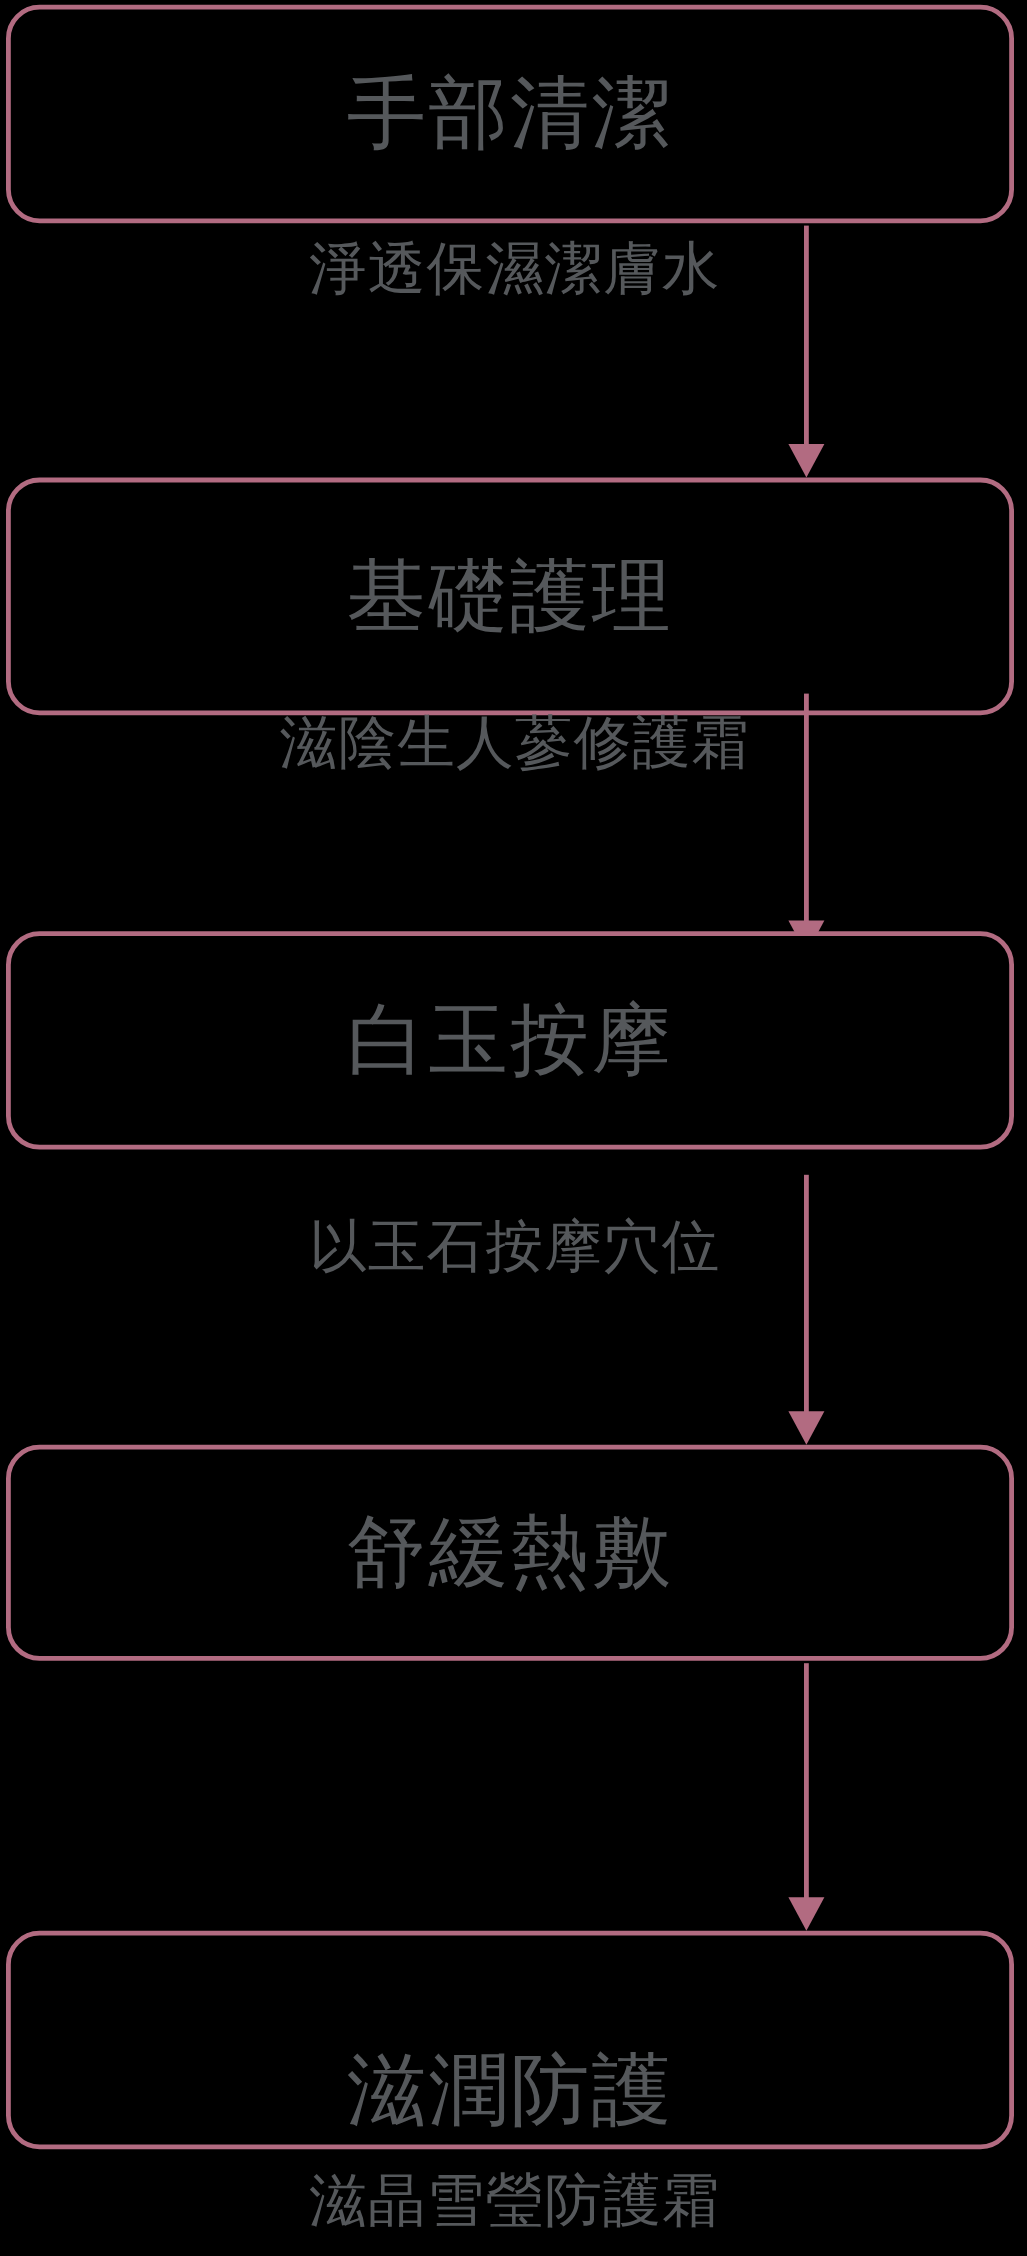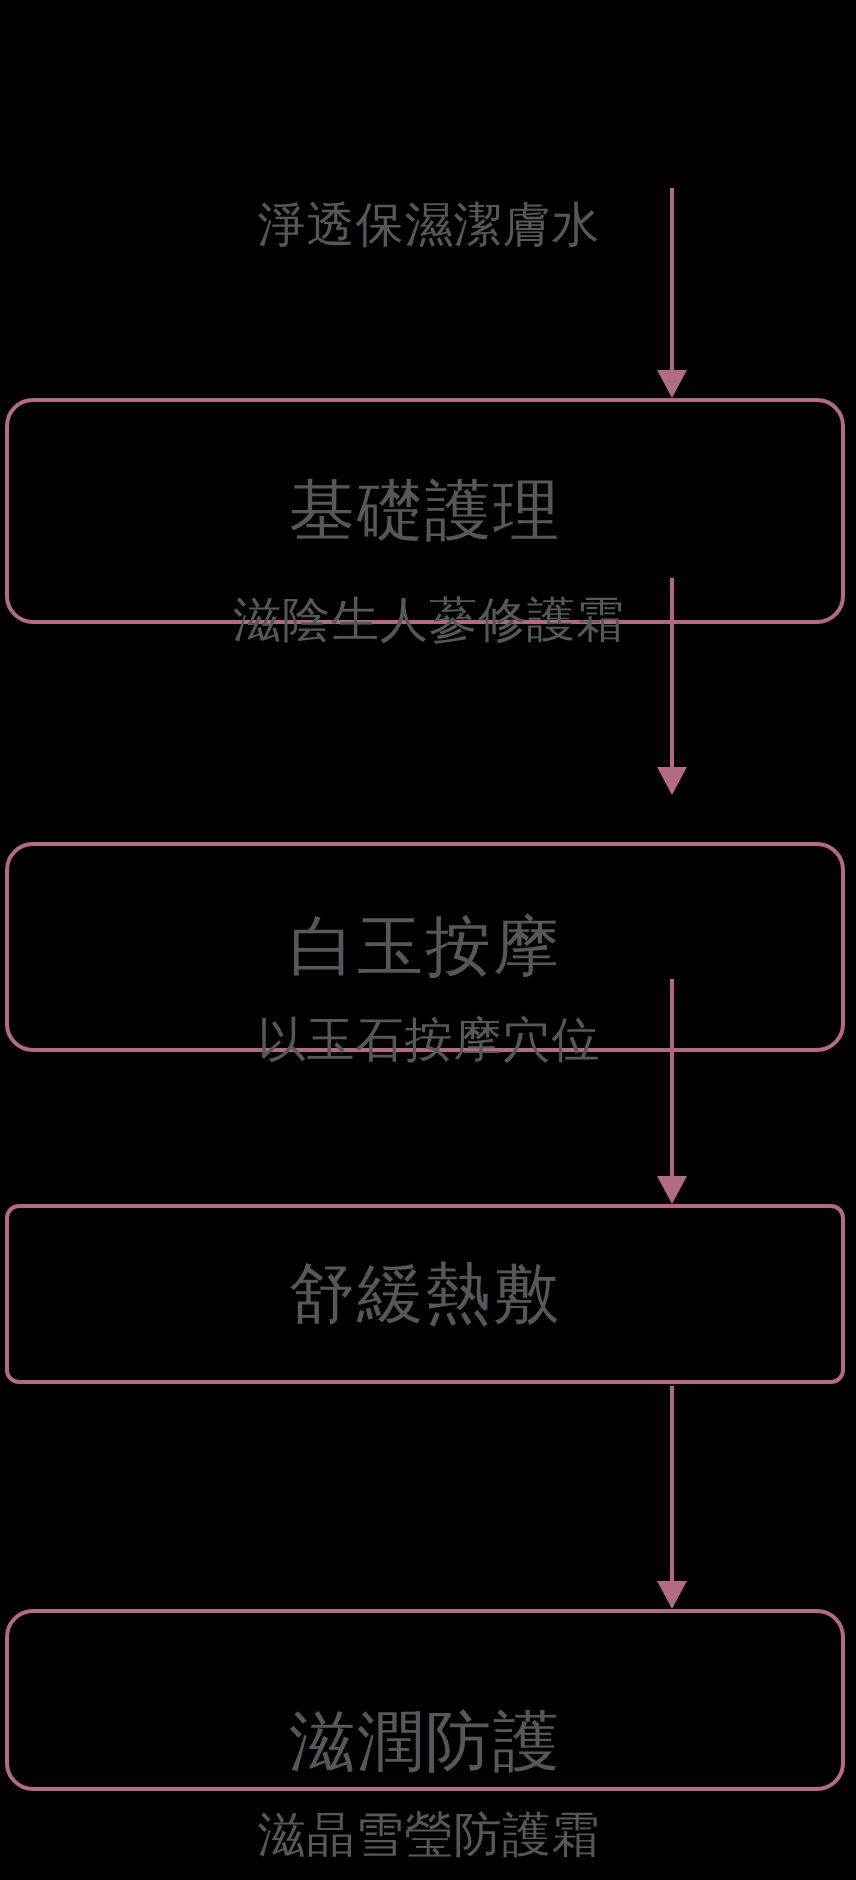--- a/index.html
+++ b/index.html
@@ -28,23 +28,23 @@
     justify-content: center;
   }
   .node-title {
     color: #55585b;
     font-size: 66px;
     font-weight: 400;
     letter-spacing: 2px;
     white-space: nowrap;
   }
   .node-1 { top: 4px;    height: 182px; }
-  .node-2 { top: 398px;  height: 226px; }
-  .node-3 { top: 842px;  height: 210px; }
-  .node-4 { top: 1204px; height: 180px; border-radius: 14px; }
+  .node-2 { top: 398px;  height: 198px; }
+  .node-3 { top: 776px;  height: 182px; }
+  .node-4 { top: 1204px; height: 180px; }
   .node-5 { top: 1609px; height: 182px; align-items: flex-end; }
 
   .edge-label {
     position: absolute;
     left: 0;
     width: 858px;
     text-align: center;
     color: #55585b;
     font-size: 48px;
     font-weight: 400;
@@ -86,20 +86,23 @@
   .arrow-3 { top: 979px;  height: 225px; }
   .arrow-3 .shaft { height: 199px; }
   .arrow-4 { top: 1386px; height: 223px; }
   .arrow-4 .shaft { height: 197px; }
 </style>
 </head>
 <body>
 
 <div class="canvas">
 
+  <div class="node node-1">
+    <span class="node-title">手部清潔</span>
+  </div>
 
   <div class="edge-label edge-label-1">淨透保濕潔膚水</div>
 
   <div class="arrow arrow-1">
     <div class="shaft"></div>
     <div class="head"></div>
   </div>
 
   <div class="node node-2">
     <span class="node-title">基礎護理</span>

